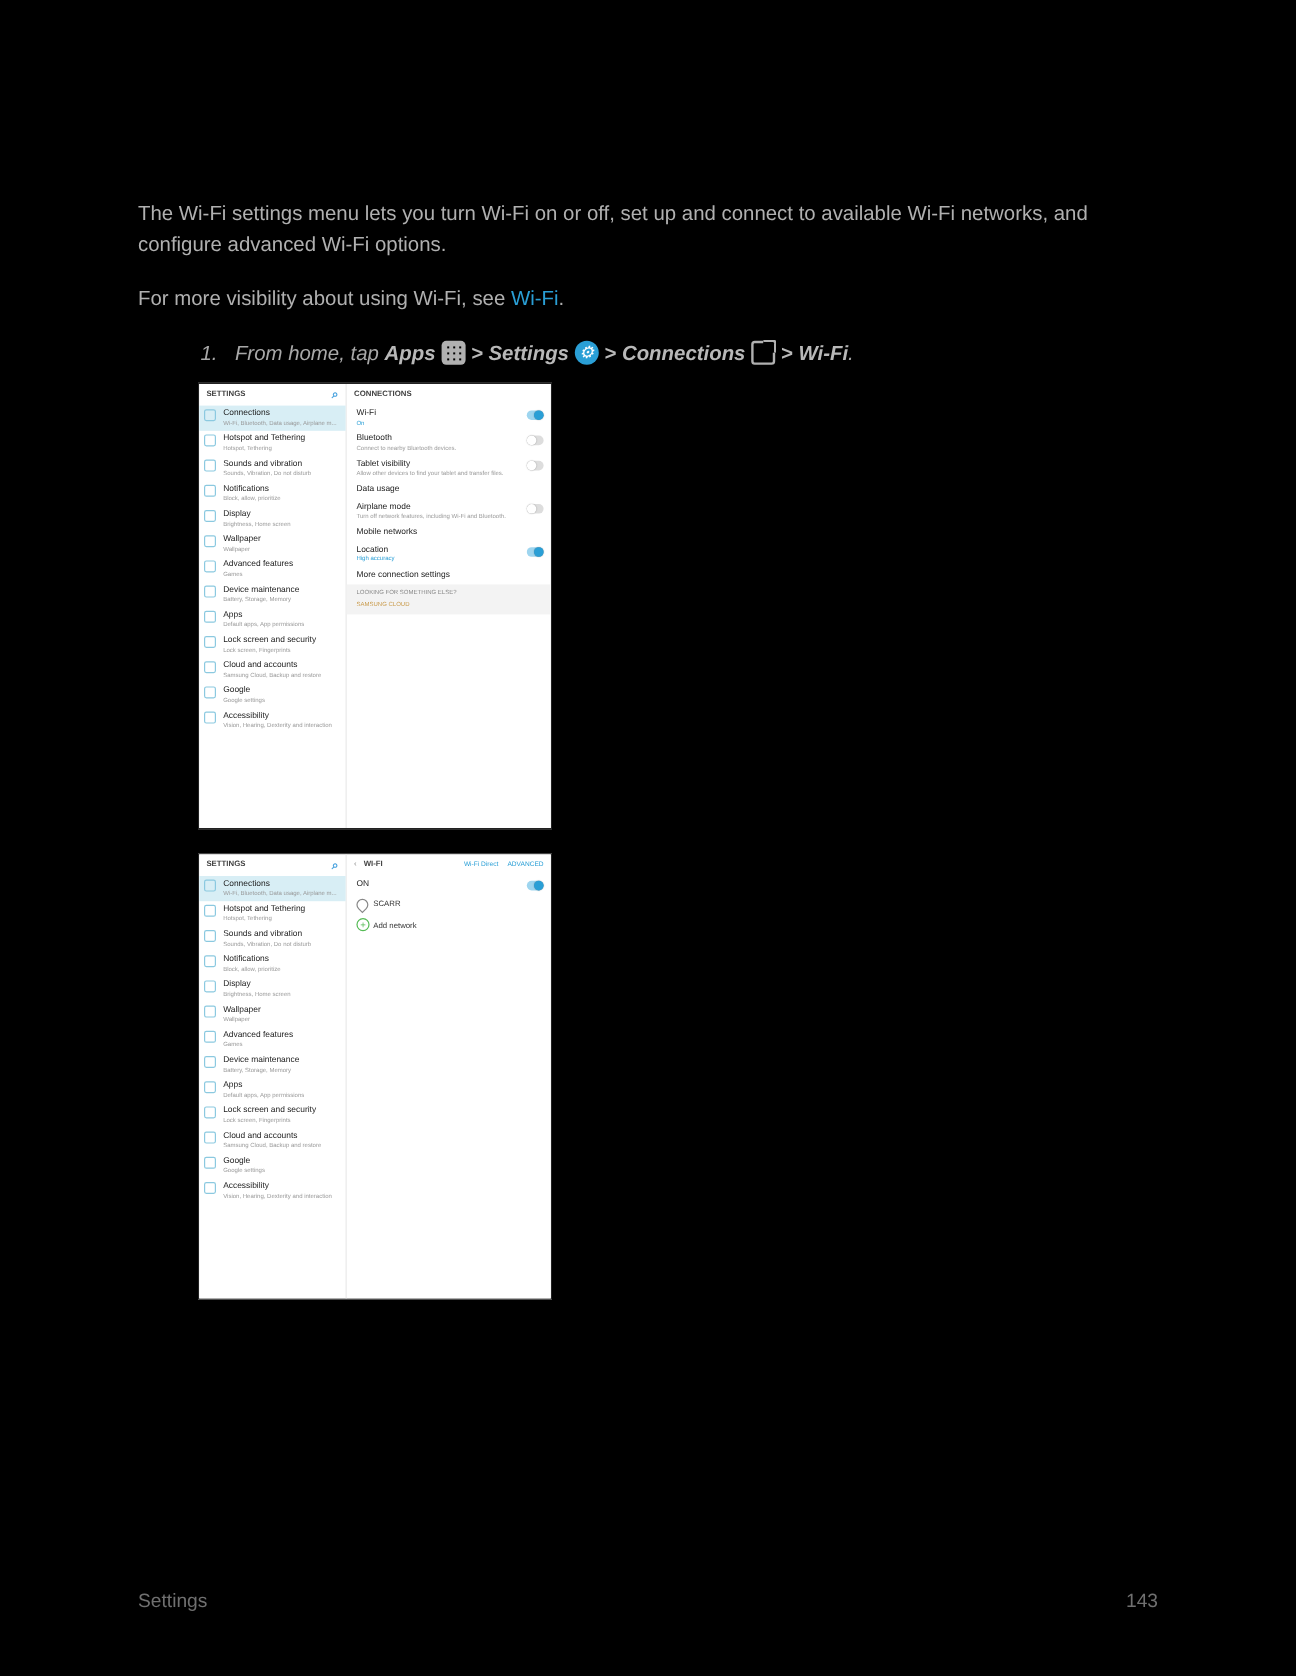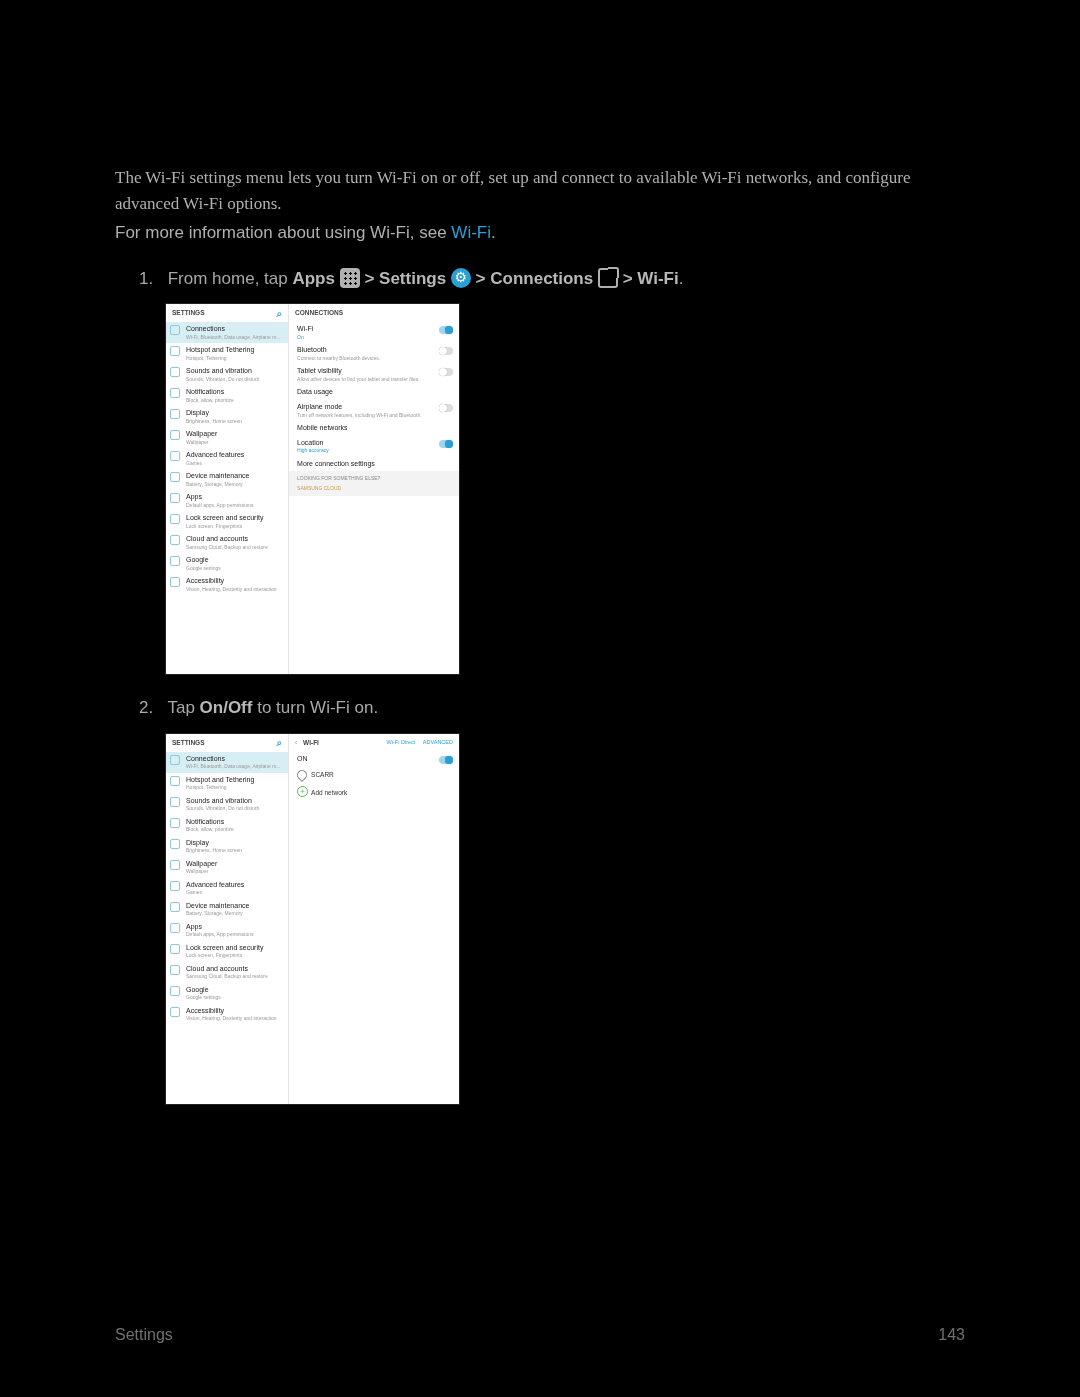--- a/index.html
+++ b/index.html
@@ -10,31 +10,31 @@
     width: 1080px;
     height: 1397px;
     position: relative;
     font-size: 17px;
     line-height: 1.5;
   }
   .content {
     padding: 165px 115px 0 115px;
   }
   .intro {
-    margin-bottom: 4px;
-    font-family: Liberation Serif, serif;
+    margin-bottom: 20px;
   }
   .info-line {
     margin-bottom: 20px;
   }
   .link { color: #2a9fd6; }
   .step {
-    margin-left: 24px;
+    margin-left: 52px;
     margin-bottom: 12px;
     color: #a8a8a8;
+    font-style: italic;
   }
   .step .num { display: inline-block; width: 24px; }
   .bold { font-weight: bold; color: #b8b8b8; }
   .inline-icon {
     display: inline-block;
     width: 20px; height: 20px;
     vertical-align: -4px;
     border-radius: 4px;
     background: #b0b0b0;
     position: relative;
@@ -167,21 +167,21 @@
   }
 </style>
 </head>
 <body>
 
 <div class="content">
 
   <p class="intro">The Wi-Fi settings menu lets you turn Wi-Fi on or off, set up and connect to available Wi-Fi networks, and configure advanced Wi-Fi options.</p>
 
   <p class="info-line">
-    <span>For more information about using Wi-Fi, see </span><span class="link">Wi-Fi</span><span>.</span>
+    <span>For more visibility about using Wi-Fi, see </span><span class="link">Wi-Fi</span><span>.</span>
   </p>
 
   <p class="step">
     <span class="num">1.</span>
     <span>From home, tap </span>
     <span class="bold">Apps</span>
     <span class="inline-icon apps"></span>
     <span class="bold"> &gt; </span>
     <span class="bold">Settings</span>
     <span class="inline-icon settings"></span>
@@ -228,26 +228,20 @@
           <div class="rrow"><span class="t">Location</span><span class="son">High accuracy</span><span class="toggle on"></span></div>
           <div class="rrow"><span class="t">More connection settings</span></div>
         </div>
       <div class="banner">
         <span>LOOKING FOR SOMETHING ELSE?</span>
         <span class="bl">SAMSUNG CLOUD</span>
       </div>
     </div>
   </div>
 
-  <p class="step">
-    <span class="num">2.</span>
-    <span>Tap </span>
-    <span class="bold">On/Off</span>
-    <span> to turn Wi-Fi on.</span>
-  </p>
 
   <div class="mock" style="height:372px;">
     <div class="left">
       <div class="hdr">
         <span>SETTINGS</span>
         <span class="search">⌕</span>
       </div>
       <div id="sidebar2">
           <div class="row selected"><span class="ico"></span><span class="t">Connections</span><span class="s">Wi-Fi, Bluetooth, Data usage, Airplane m...</span></div>
           <div class="row"><span class="ico"></span><span class="t">Hotspot and Tethering</span><span class="s">Hotspot, Tethering</span></div>

